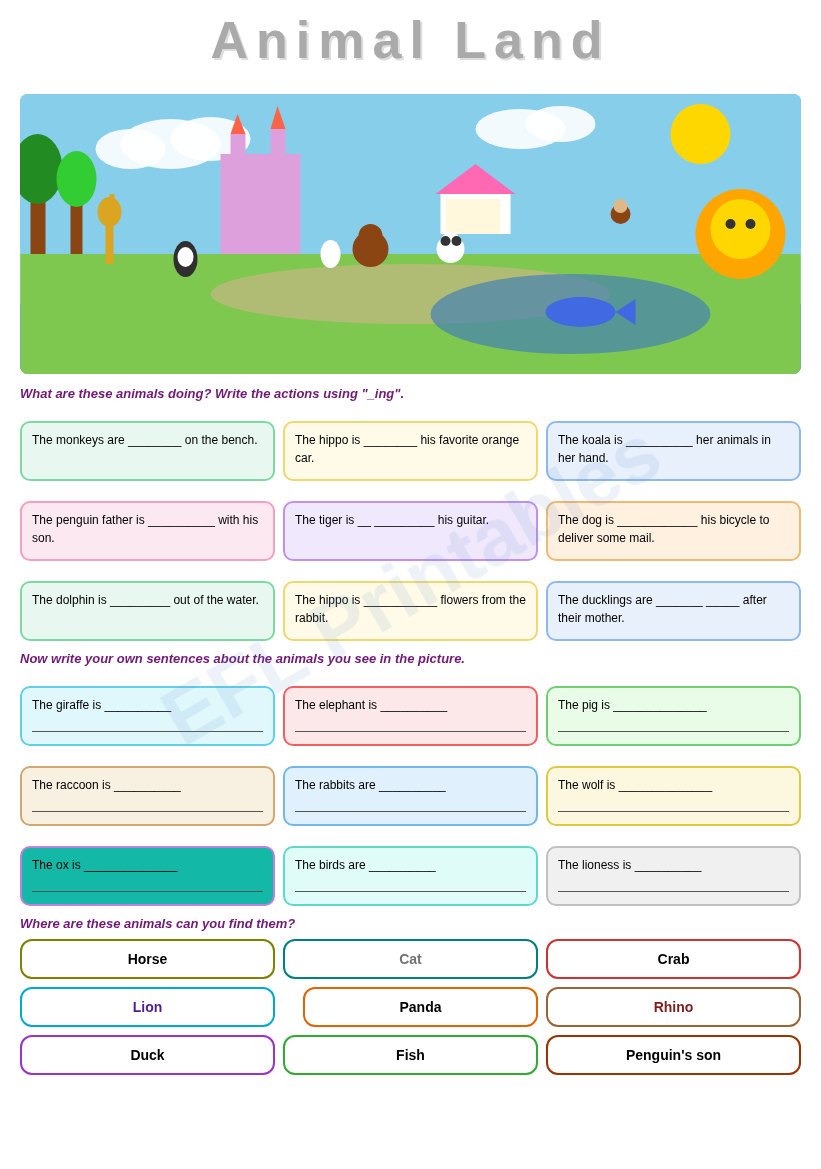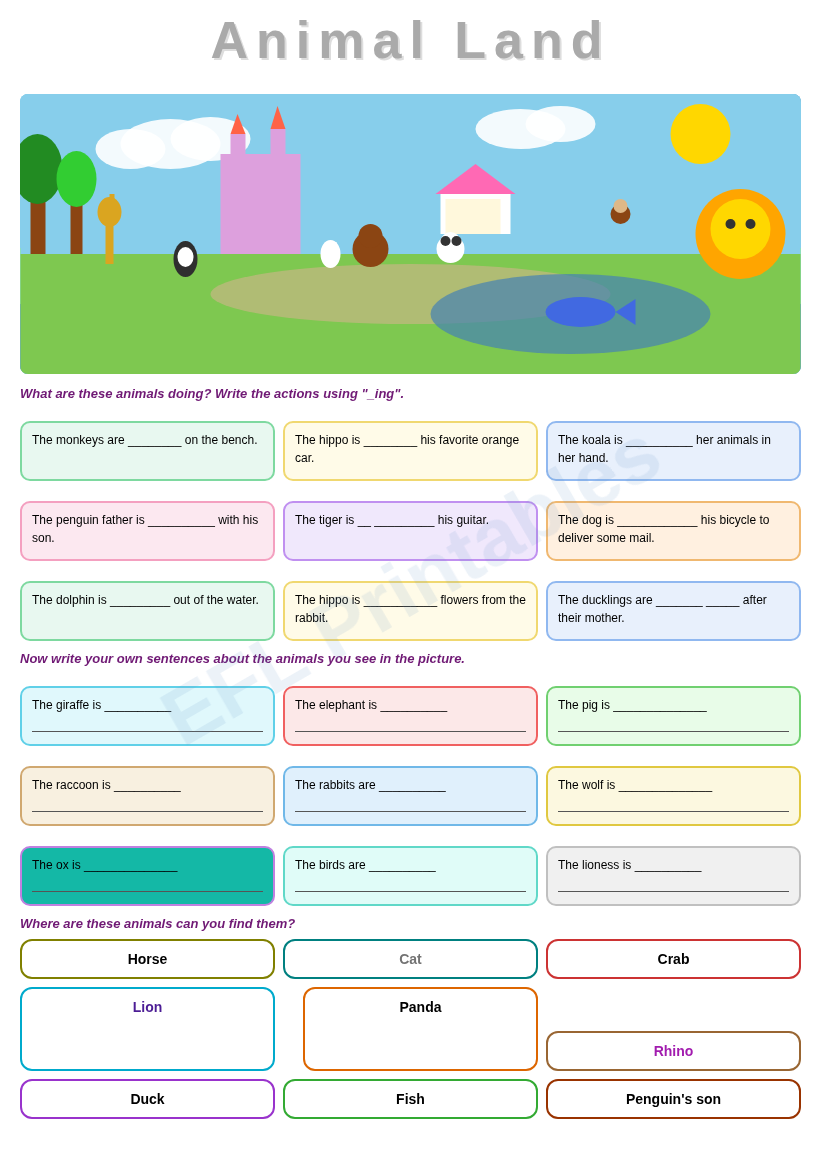--- a/index.html
+++ b/index.html
@@ -103,21 +103,21 @@
       font-weight: bold;
       text-align: center;
       border: 2.5px solid;
       background: #fff;
     }
     .wc-olive { border-color: #808000; color: #000; }
     .wc-teal { border-color: #008080; color: #737373; }
     .wc-red { border-color: #cc3333; color: #000; }
     .wc-cyan { border-color: #00aacc; color: #4c1d95; }
     .wc-orange { border-color: #dd6600; color: #000; margin-left: 20px; }
-    .wc-brown { border-color: #996633; color: #a21caf; margin-top: 44px; }
+    .wc-brown { border-color: #996633; color: #7f1d1d; }
     .wc-purple { border-color: #9933cc; color: #000000; }
     .wc-green { border-color: #33aa33; color: #000; }
     .wc-darkred { border-color: #993300; color: #000; }
 
     .watermark {
       position: fixed;
       top: 50%;
       left: 50%;
       transform: translate(-50%, -50%) rotate(-30deg);
       font-size: 80px;

